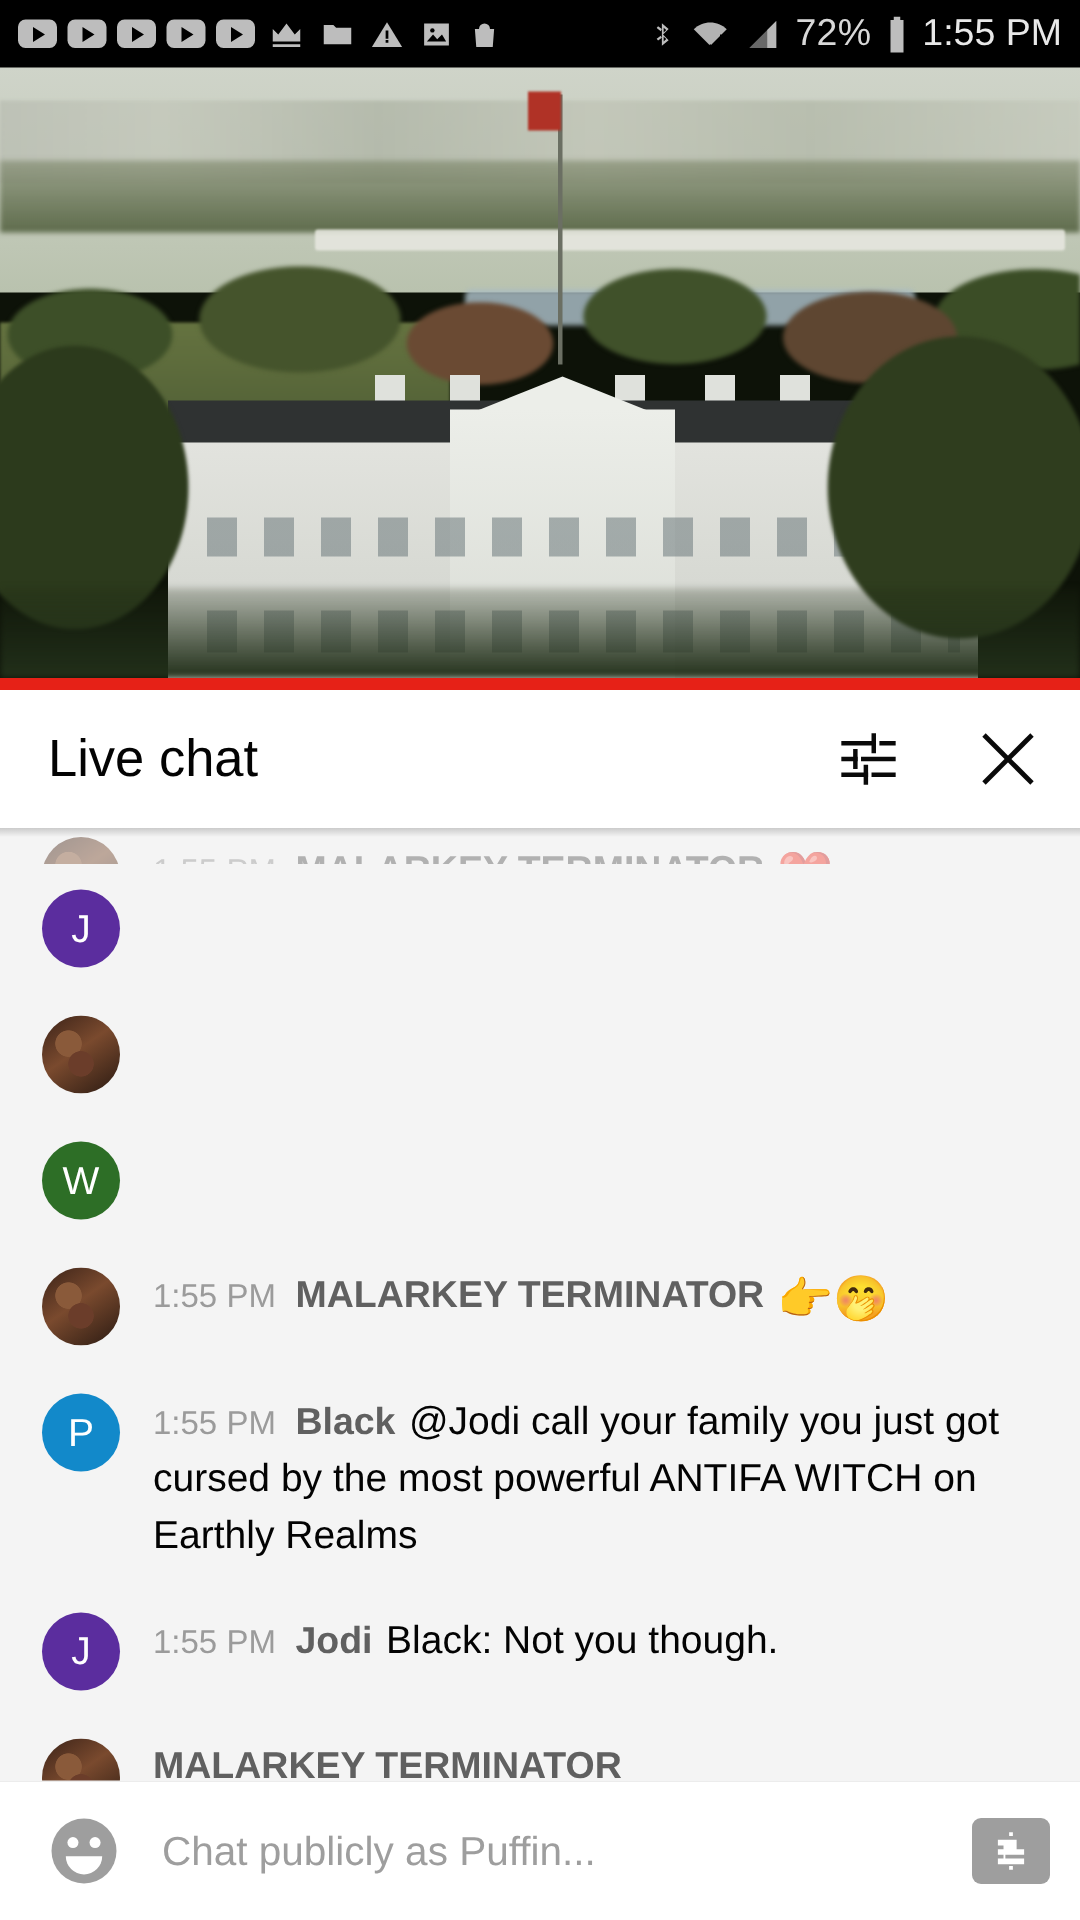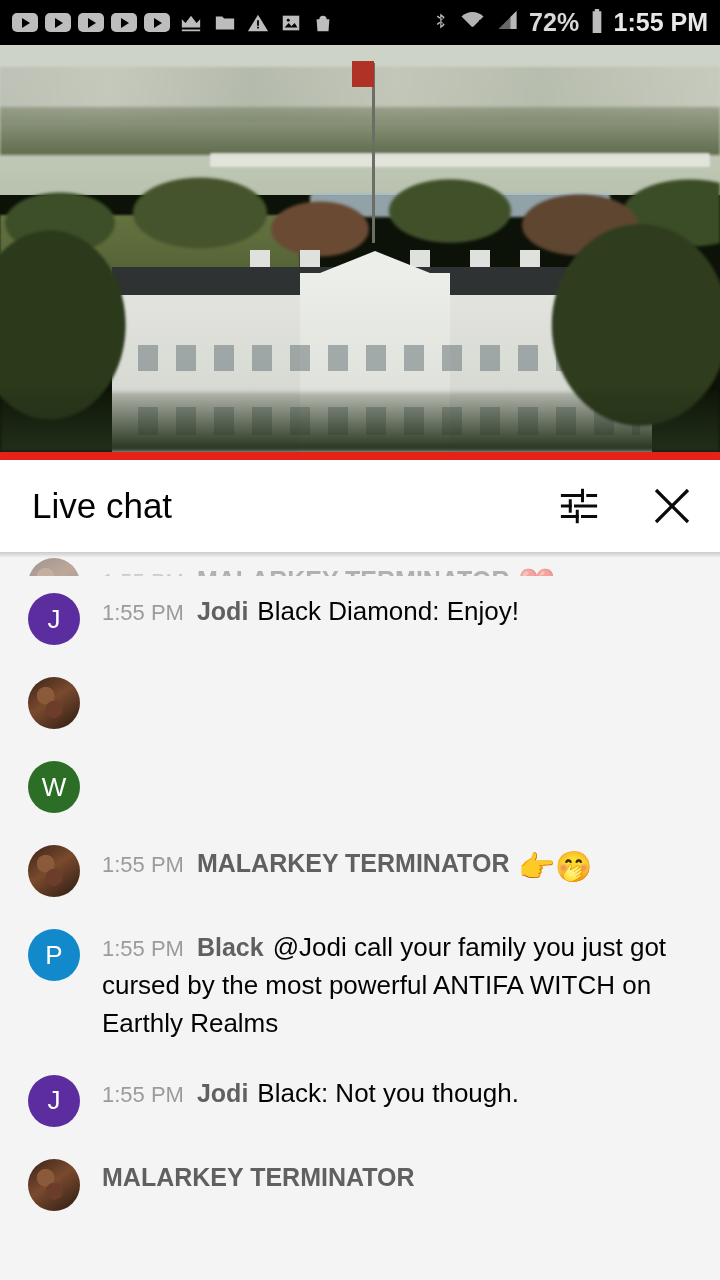--- a/index.html
+++ b/index.html
@@ -11,21 +11,21 @@
   }
   #app { position: relative; width: 720px; height: 1280px; display: flex; flex-direction: column; }
 
   
   .statusbar {
     height: 45px; background: #000000;
     display: flex; align-items: center; flex: 0 0 45px;
     padding: 0 12px; color: #bdbdbd;
   }
   .sb-left { display: flex; align-items: center; gap: 7px; }
-  .sb-right { margin-left: auto; display: flex; gap: 9px; font-weight: bold; }
+  .sb-right { margin-left: auto; display: flex; align-items: center; gap: 9px; }
   .yt-badge {
     width: 26px; height: 19px; background: #bdbdbd; border-radius: 5px;
     display: flex; align-items: center; justify-content: center;
   }
   .yt-badge::after {
     content:""; width: 0; height: 0;
     border-left: 8px solid #000; border-top: 5px solid transparent; border-bottom: 5px solid transparent;
     margin-left: 2px;
   }
   .sb-ico { fill: #bdbdbd; display: block; }
@@ -293,23 +293,20 @@
       <div class="clip-row" style="width:100%">
         <div class="avatar photo"></div>
         <div class="msg-body">
           <span class="ts">1:55 PM</span><span class="author">MALARKEY TERMINATOR</span><span class="emoji">❤️</span>
         </div>
       </div>
     </div>
 
     <div class="msg">
       <div class="avatar" style="background:#5b2d9e">J</div>
-      <div class="msg-body">
-        <span class="ts">1:55 PM</span><span class="author">Jodi</span><span class="text">Black Diamond: Enjoy!</span>
-      </div>
     </div>
 
     <div class="msg">
       <div class="avatar photo"></div>
     </div>
 
     <div class="msg">
       <div class="avatar" style="background:#2d6e26">W</div>
     </div>
 
@@ -335,14 +332,31 @@
     </div>
 
     <div class="msg">
       <div class="avatar photo"></div>
       <div class="msg-body">
         <span class="author">MALARKEY TERMINATOR</span>
       </div>
     </div>
   </div>
 
+  <div class="input-bar">
+    <span class="emoji-btn">
+      <svg width="52" height="52" viewBox="0 0 24 24" fill="#9e9e9e">
+        <circle cx="12" cy="12" r="10"></circle>
+        <circle cx="8.6" cy="9.4" r="1.7" fill="#fff"></circle>
+        <circle cx="15.4" cy="9.4" r="1.7" fill="#fff"></circle>
+        <path d="M6.4 13.6h11.2A5.6 5.6 0 016.4 13.6z" fill="#fff"></path>
+      </svg>
+    </span>
+    <input class="chat-input" type="text" placeholder="Chat publicly as Puffin..." style="">
+    <span class="money-btn">
+      <svg width="30" height="30" viewBox="0 0 24 24" fill="#ffffff">
+        <path d="M11 2h2v2h-2zM11 20h2v2h-2z"></path>
+        <path d="M5 6h10v3H8v2h11v3H9v2h10v3H5v-3h3v-2H5v-3h10V9H5V6z"></path>
+      </svg>
+    </span>
+  </div>
 
 </div>
 
 </body></html>

